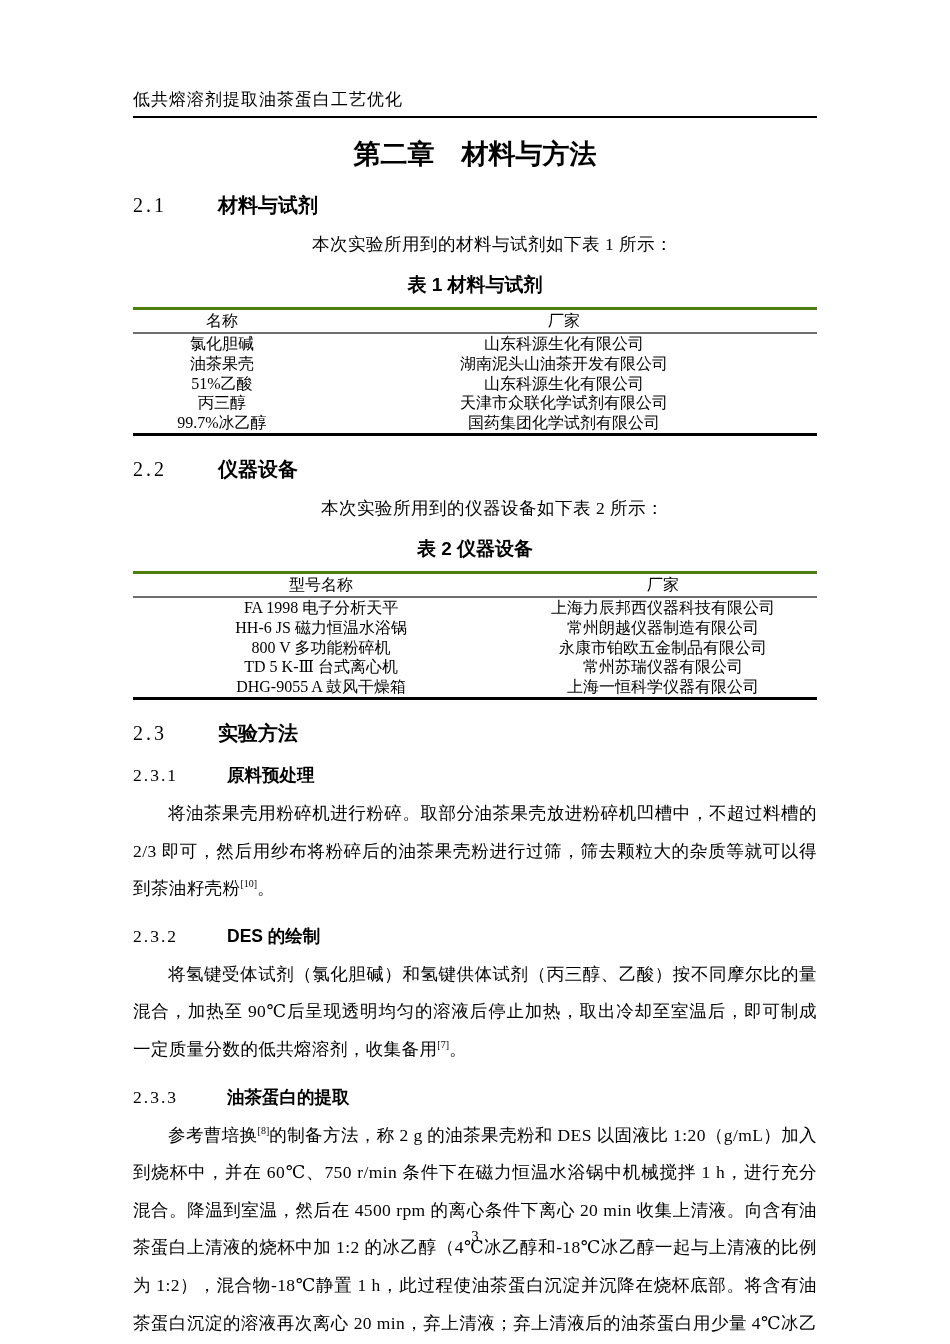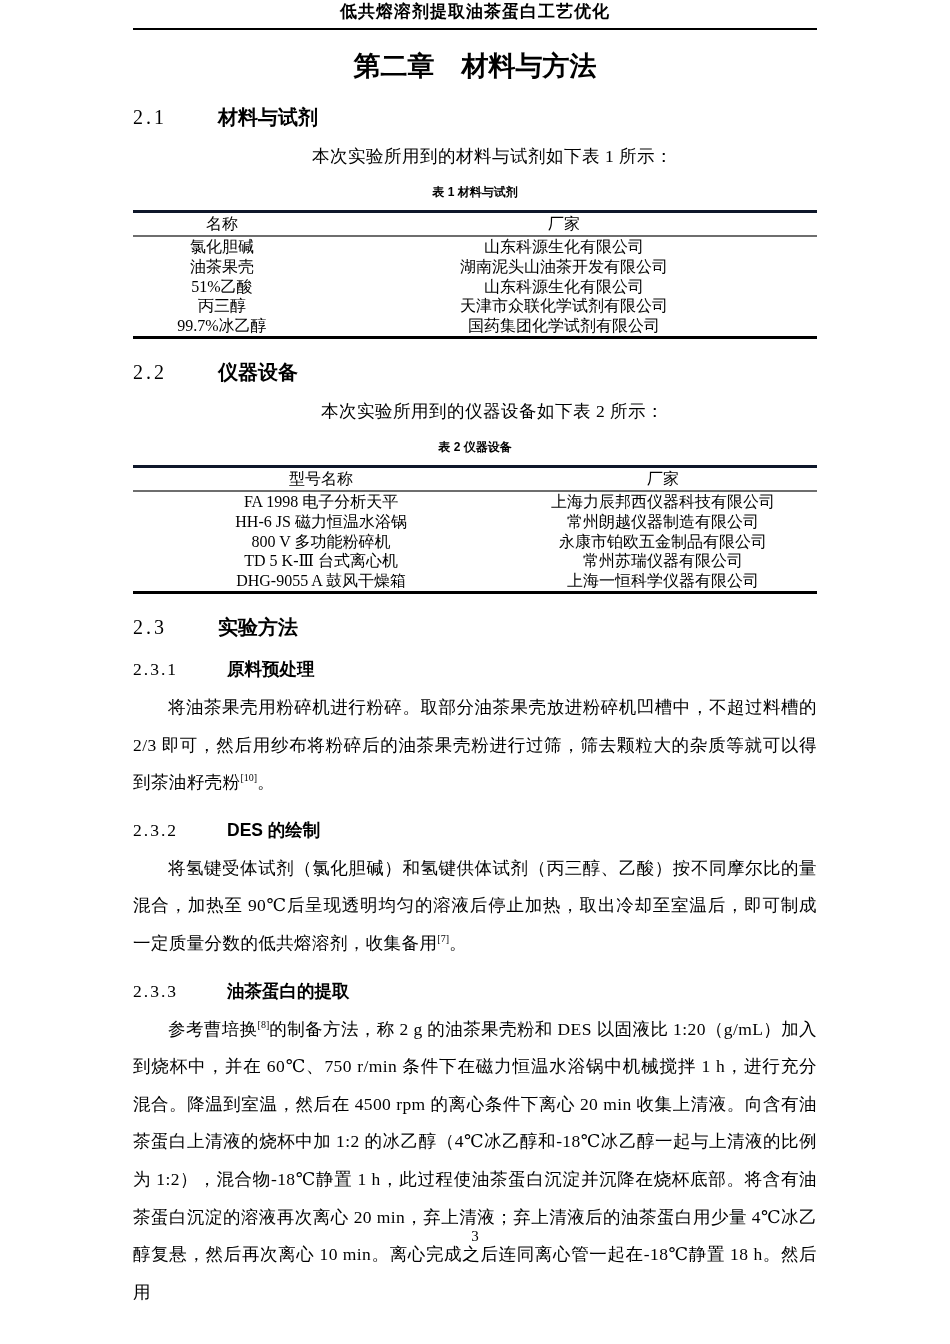--- a/index.html
+++ b/index.html
@@ -5,25 +5,24 @@
   html, body { margin: 0; padding: 0; }
   body {
     width: 950px; height: 1344px;
     background: #ffffff; color: #000000;
     font-family: "Liberation Serif", "DejaVu Serif", serif;
     position: relative; overflow: hidden;
   }
   .page { width: 684px; margin: 0 auto; padding: 0 133px; }
 
   .running-head {
-    padding-bottom: 5px;
-    text-align: center; font-size: 17px;
+    padding-top: 88px; padding-bottom: 5px;
+    font-size: 17px;
     border-bottom: 2px solid #000;
     letter-spacing: 1px;
-    font-weight: bold;
   }
 
   .chapter-title {
     margin: 18px 0 0 0;
     text-align: center;
     font-family: "Liberation Sans", "DejaVu Sans", sans-serif;
     font-weight: bold; font-size: 27px;
   }
 
   .sec-h2 { margin: 20px 0 0 0; font-size: 20px; font-weight: bold; }
@@ -40,27 +39,27 @@
   .sec-h3 .sec-num { letter-spacing: 2px; margin-right: 7px; }
 
   .intro-para {
     margin: 13px 0 0 0; font-size: 17.5px;
     text-indent: 2em; letter-spacing: 0.5px; text-align: center;
   }
 
   .table-caption {
     margin: 16px 0 0 0; text-align: center;
     font-family: "Liberation Sans", "DejaVu Sans", sans-serif;
-    font-weight: bold; font-size: 12px;
+    font-weight: bold; font-size: 19px;
   }
 
   table.data-table {
     width: 100%; margin-top: 9px;
     border-collapse: collapse;
-    border-top: 3px solid #0f172a; border-bottom: 3px solid #000;
+    border-top: 3px solid #4d7c0f; border-bottom: 3px solid #000;
     font-size: 16px;
   }
   table.data-table th {
     font-weight: normal; text-align: center;
     border-bottom: 2px solid #6e6e6e;
     padding: 1px 0; line-height: 20px;
   }
   table.data-table td {
     text-align: center; padding: 0; line-height: 19.8px;
   }

